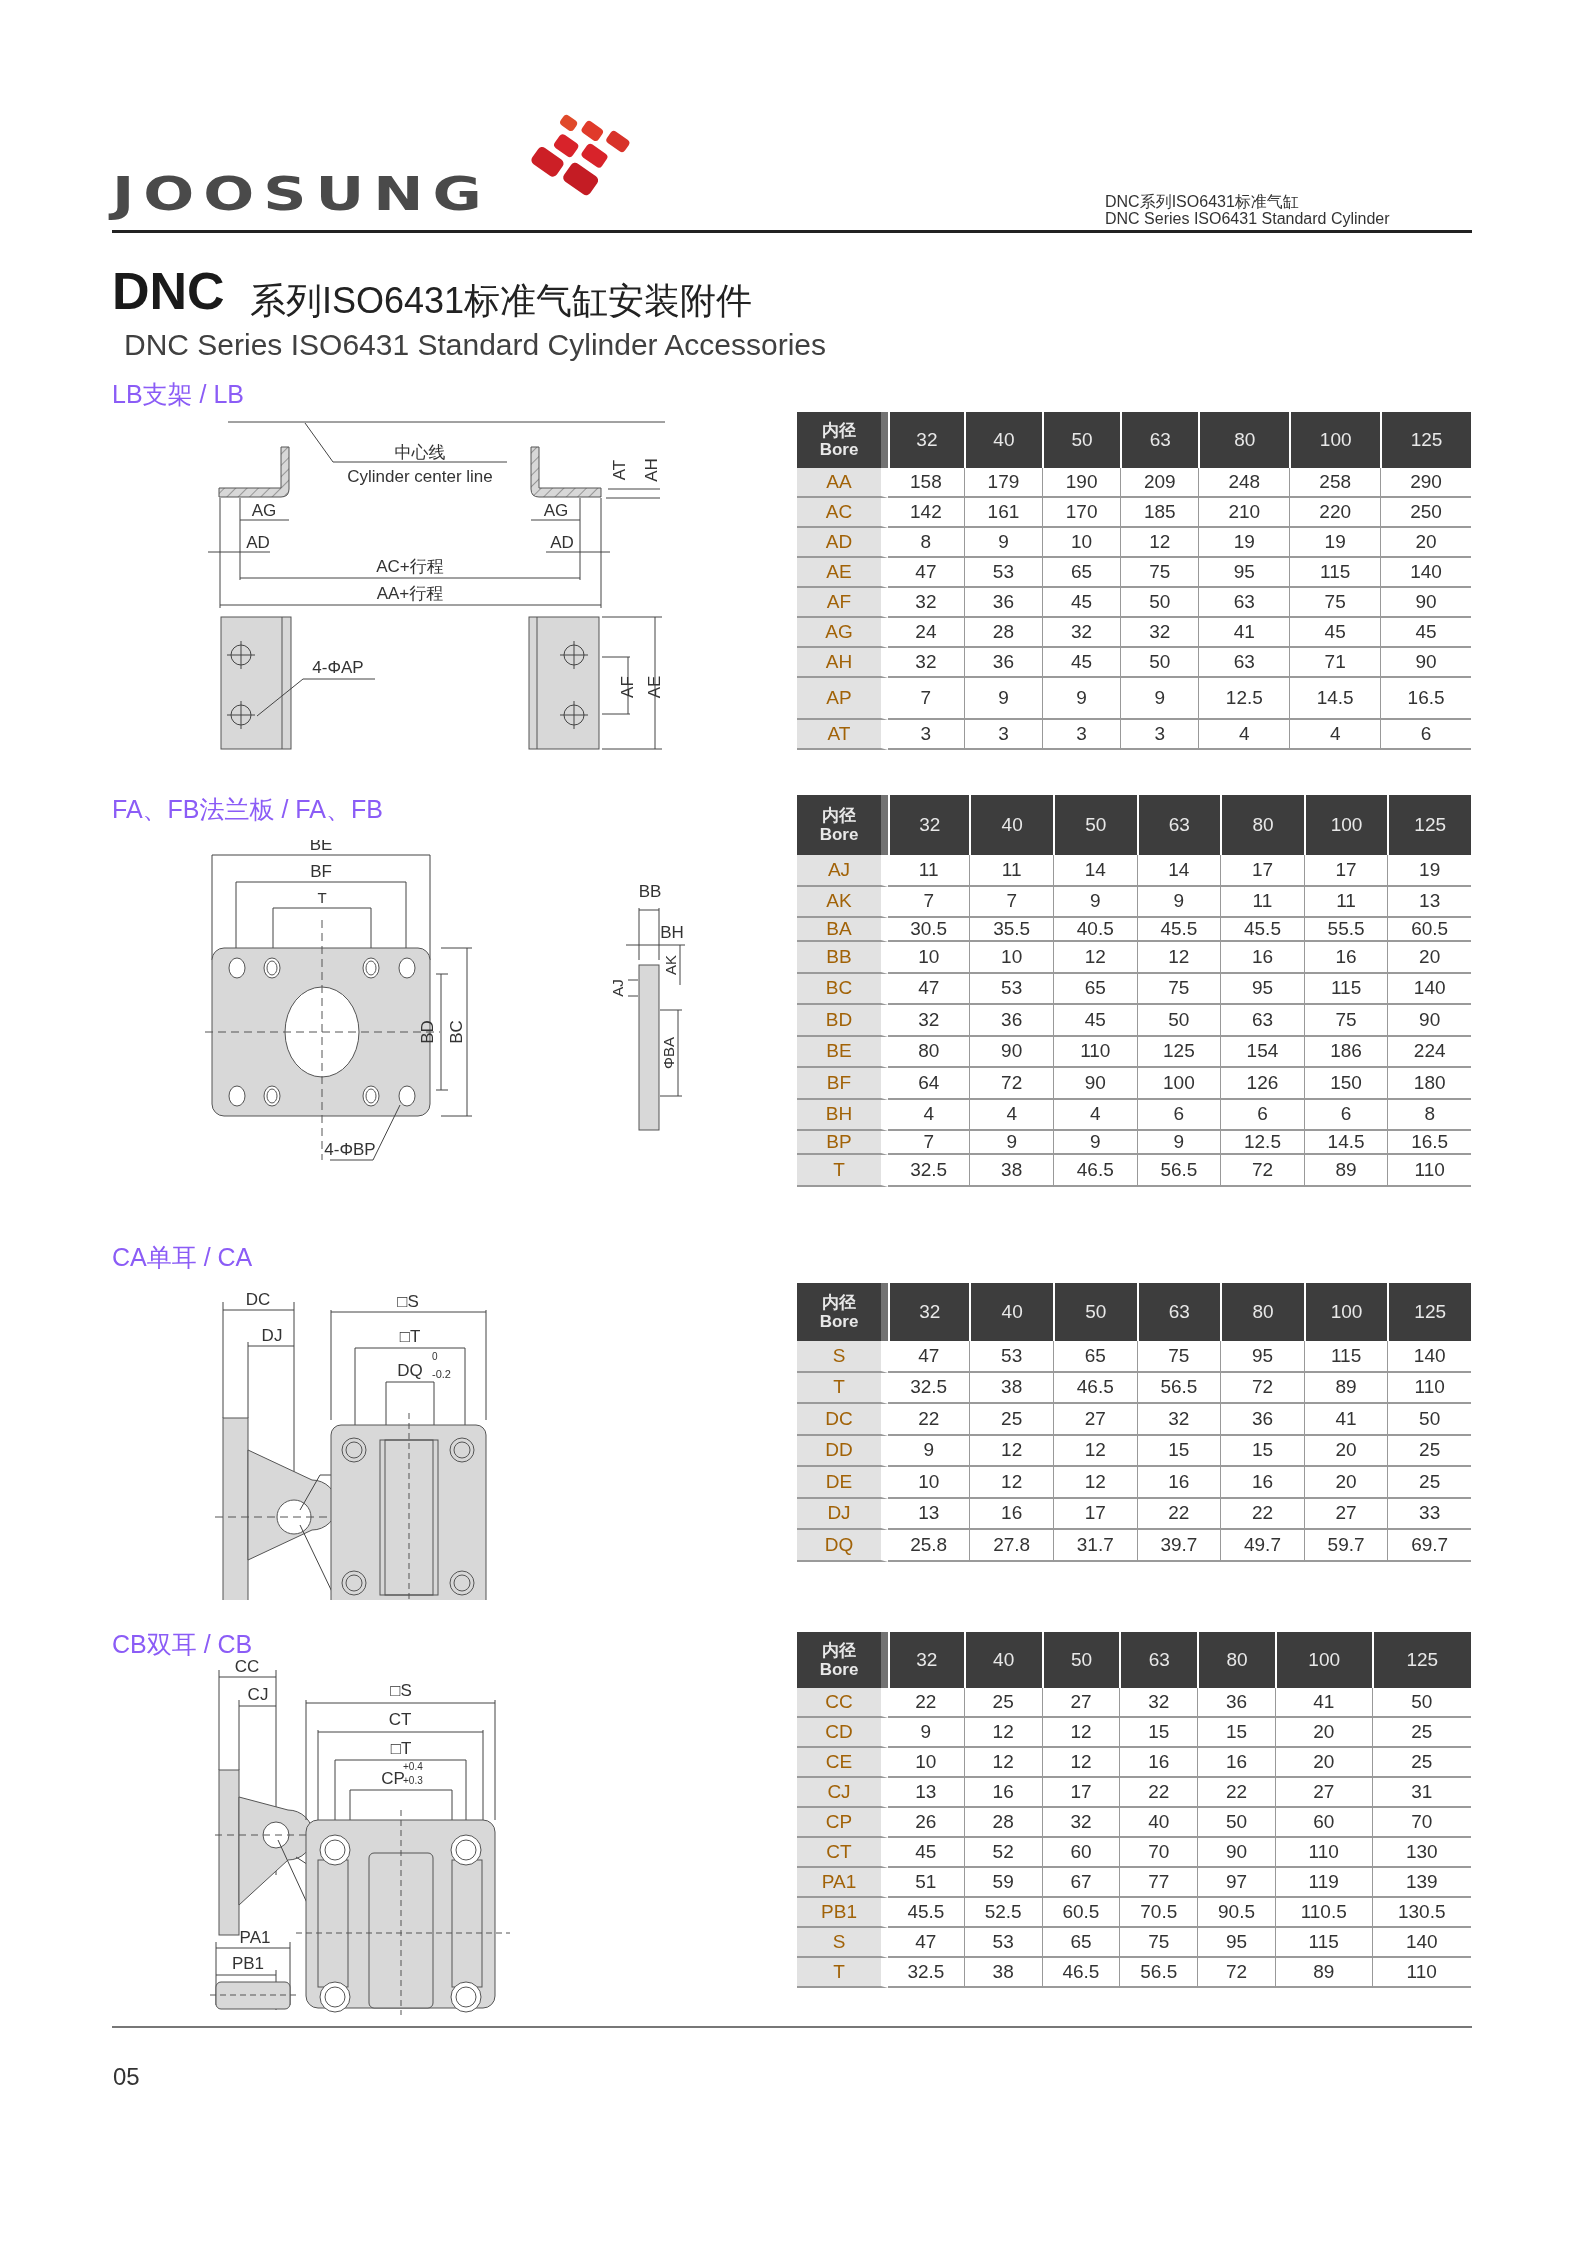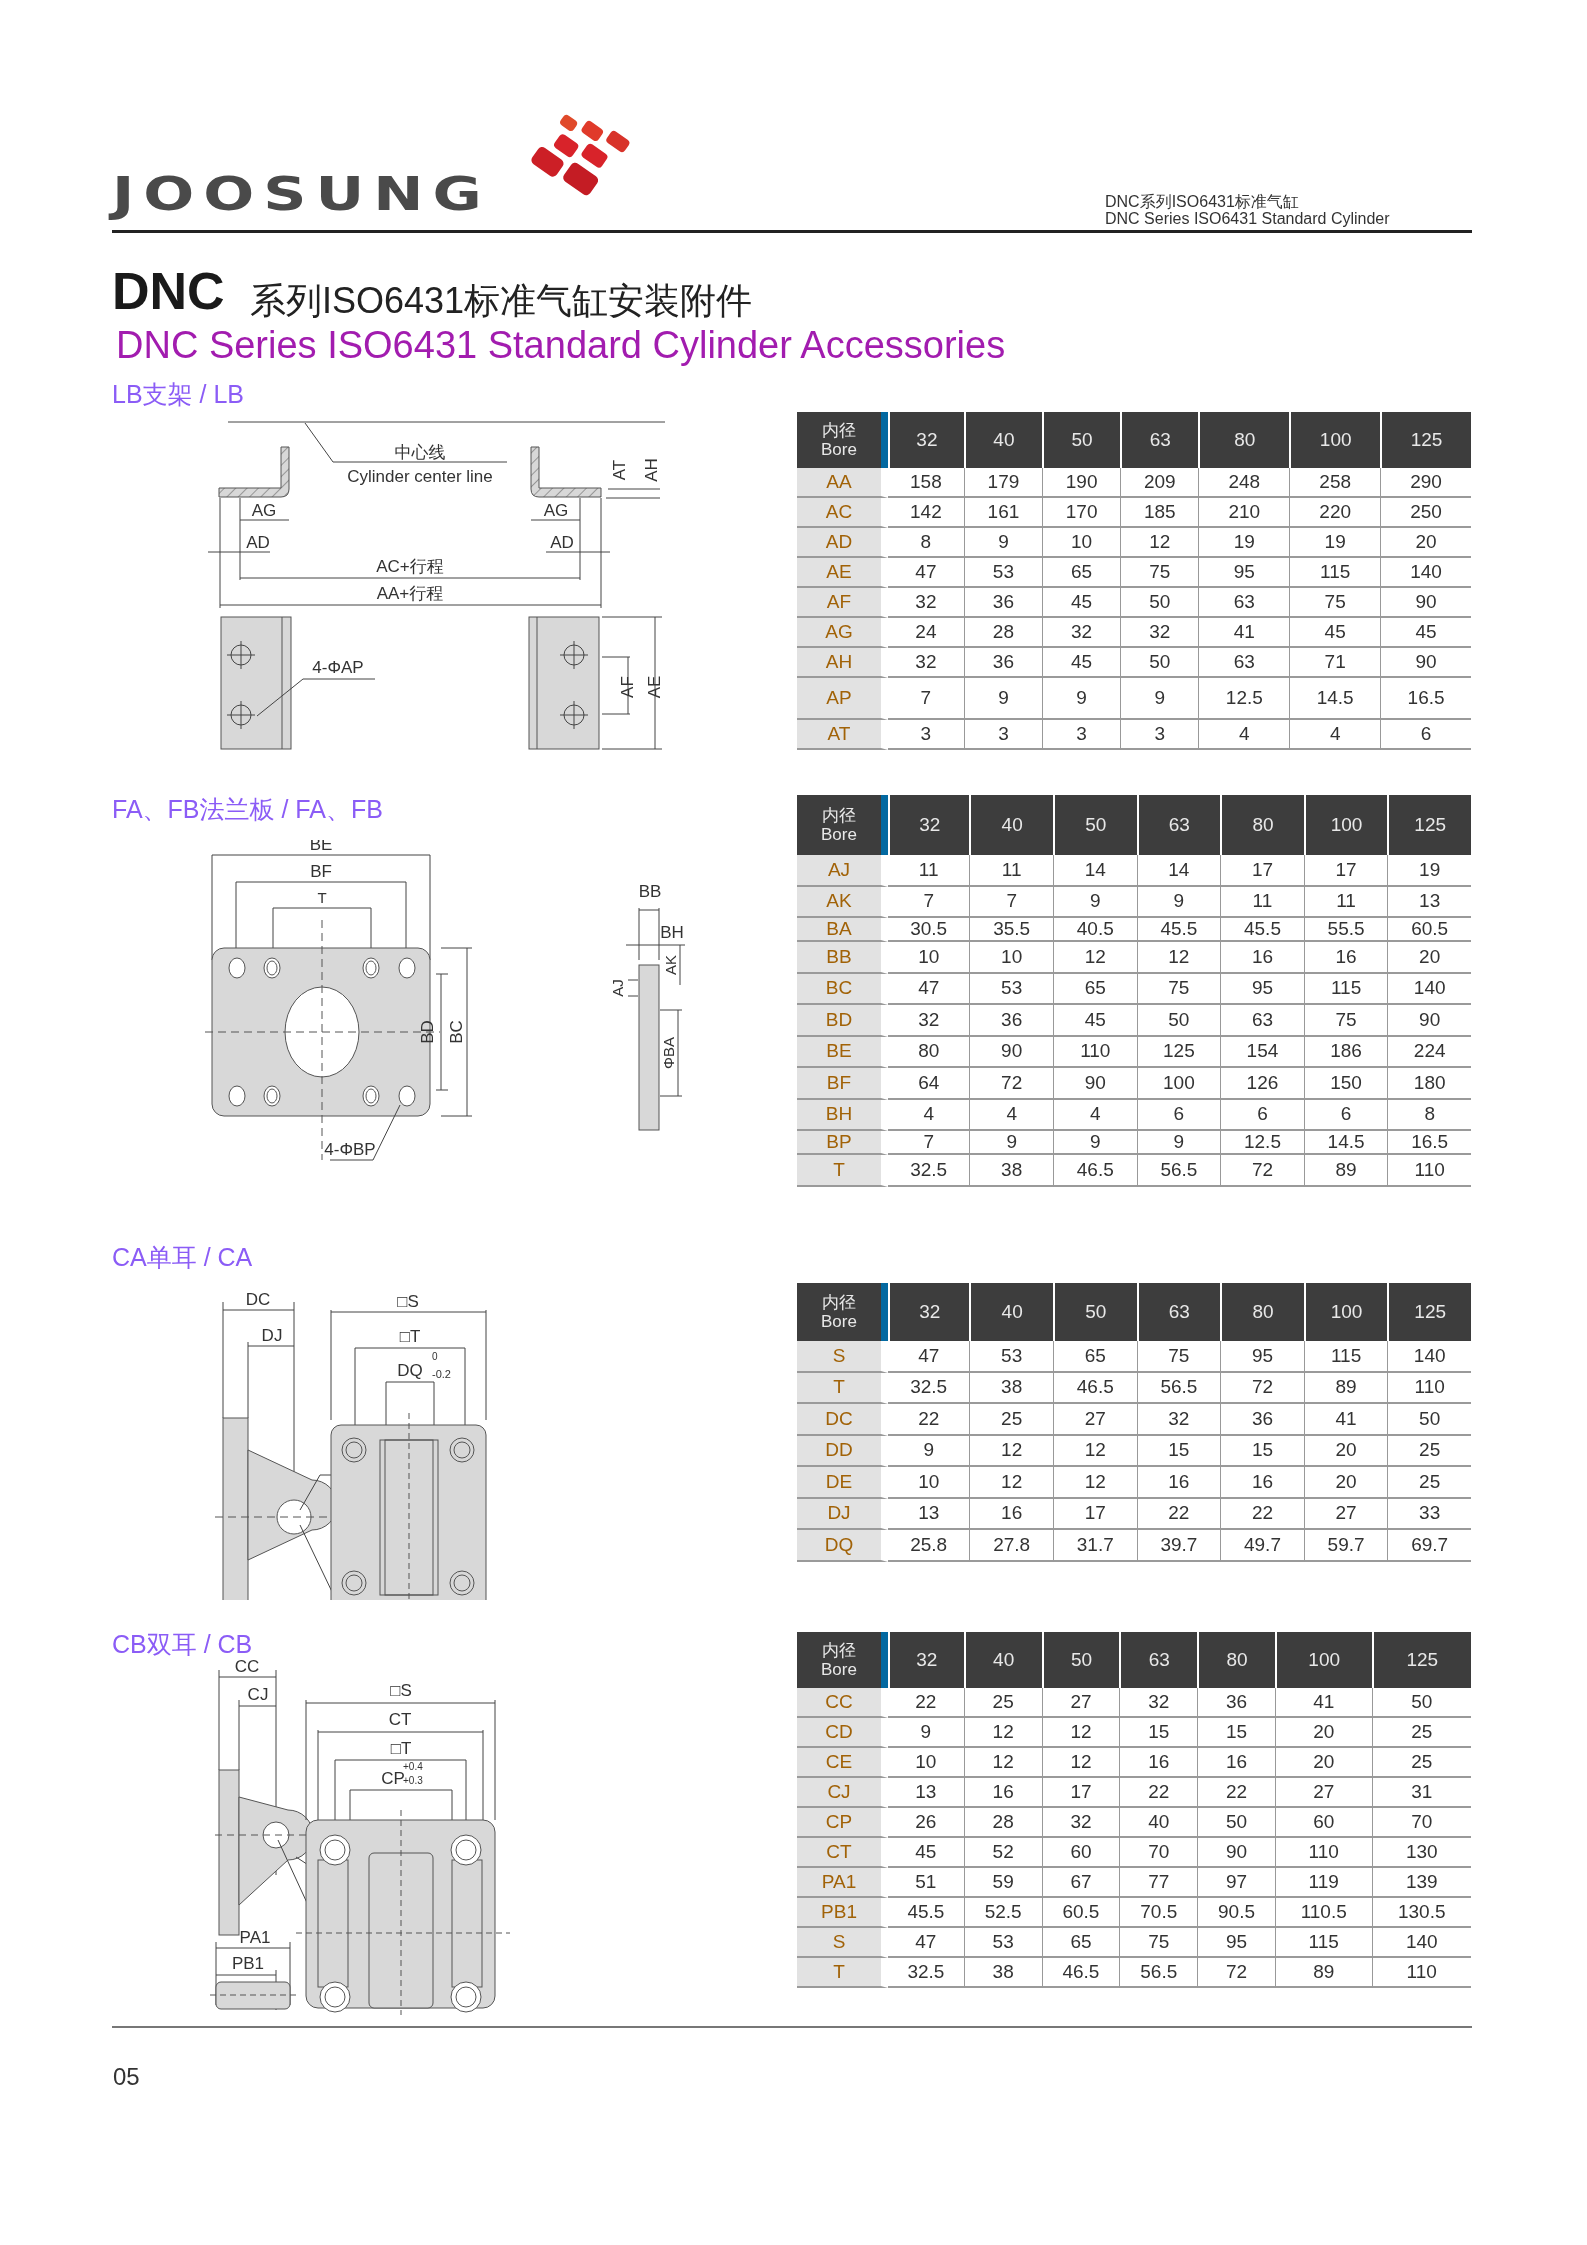--- a/index.html
+++ b/index.html
@@ -5,26 +5,26 @@
   html,body{margin:0;padding:0;background:#fff;}
   body{width:1587px;height:2245px;position:relative;overflow:hidden;font-family:"Liberation Sans","DejaVu Sans",sans-serif;color:#333;}
   .abs{position:absolute;}
   
   .logo-text{left:112px;top:170px;font-family:"DejaVu Sans",sans-serif;font-weight:bold;font-size:60px;letter-spacing:9px;color:#4a4a4a;line-height:60px;transform:scaleY(0.78);transform-origin:left top;}
   .logo-mark{left:520px;top:112px;width:120px;height:95px;}
   .hdr-rule{left:112px;top:230px;width:1360px;height:3px;background:#222;}
   .hdr-right{left:1105px;top:193px;font-size:16px;line-height:17px;color:#333;}
   .title-big{left:112px;top:262px;font-size:52px;font-weight:bold;color:#1a1a1a;line-height:58px;}
   .title-cn{left:250px;top:280px;font-size:36px;color:#222;line-height:42px;}
-  .title-en{left:116px;top:328px;font-size:38px;color:#a21caf;line-height:34px;}
+  .title-en{left:124px;top:328px;font-size:30px;color:#404040;line-height:34px;}
   .sec-title{font-size:25px;color:#8b5cf6;line-height:28px;}
   
   table.spec{position:absolute;left:797px;width:674px;border-collapse:separate;border-spacing:0;font-size:19px;}
   table.spec th{background:#3d3d3d;color:#e8e8e8;font-weight:normal;text-align:center;border-left:2px solid #fff;padding:0;}
-  table.spec th.bore{border-left:none;border-right:7px solid #0369a1;font-size:17px;line-height:19px;}
+  table.spec th.bore{border-left:none;border-right:7px solid #737373;font-size:17px;line-height:19px;font-weight:bold;}
   table.spec td{text-align:center;padding:0;border-bottom:2px solid #9a9a9a;border-left:1px solid #999;color:#333;}
   table.spec td.lbl{background:#e2e2e2;border-left:none;border-right:7px solid #fff;color:#a16207;}
   table.spec td.first{border-left:none;}
   .foot-rule{left:112px;top:2026px;width:1360px;height:2px;background:#777;}
   .page-no{left:113px;top:2063px;font-size:24px;color:#333;}
   svg text{font-family:"Liberation Sans","DejaVu Sans",sans-serif;fill:#333;}
 </style>
 </head>
 <body>
 

